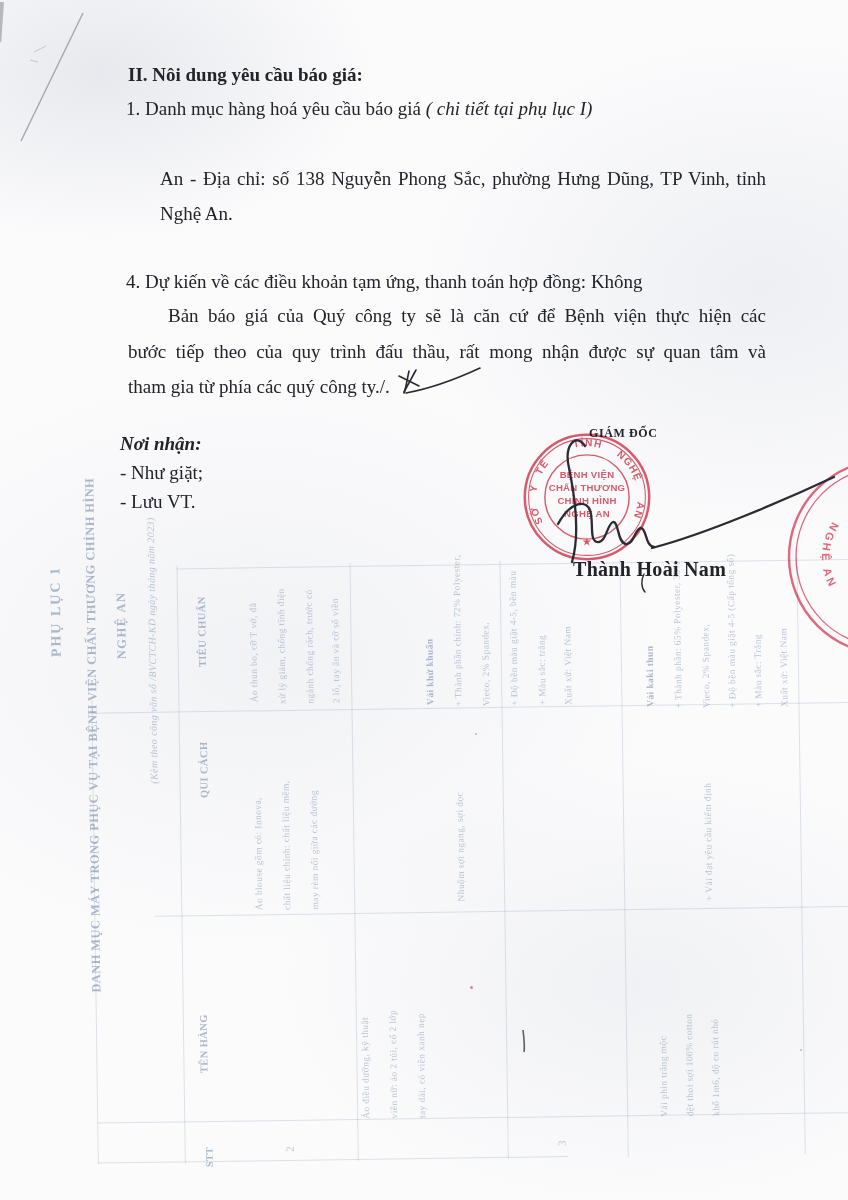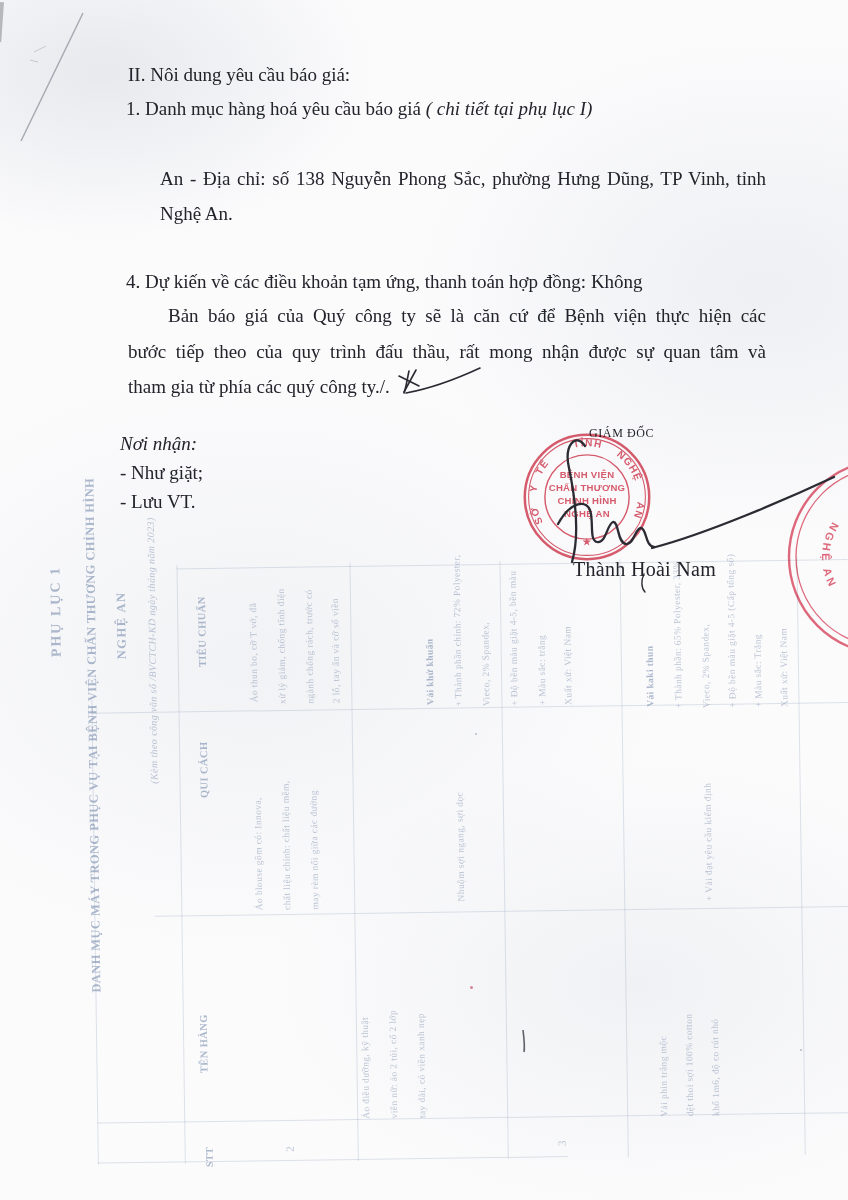--- a/index.html
+++ b/index.html
@@ -5,21 +5,21 @@
   html,body{margin:0;padding:0;background:#e8e8ea;}
   .page{position:relative;width:848px;height:1200px;overflow:hidden;
     font-family:"Liberation Serif",serif;
     background-color:#fbfbfc;
     background-image:
       radial-gradient(420px 260px at 12% 6%, rgba(208,211,220,.45), rgba(208,211,220,0) 65%),
       radial-gradient(500px 360px at 90% 24%, rgba(214,217,226,.35), rgba(214,217,226,0) 70%),
       radial-gradient(600px 420px at 30% 55%, rgba(216,219,227,.28), rgba(216,219,227,0) 70%),
       radial-gradient(520px 320px at 75% 82%, rgba(213,216,224,.28), rgba(213,216,224,0) 70%);}
   .line{position:absolute;font-size:19px;line-height:26px;color:#23232b;white-space:nowrap;z-index:3;}
-  .b{font-weight:normal}
+  .b{font-weight:bold}
   .i{font-style:italic}
   .jline{white-space:normal;text-align:justify;text-align-last:justify;}
   .small{font-size:19px;line-height:27px;}
   
   .bleed{position:absolute;left:0;top:0;width:100%;height:100%;transform:rotate(-0.8deg);z-index:1;}
   .vt{position:absolute;transform:rotate(-90deg);transform-origin:0 0;white-space:nowrap;
       color:rgba(128,146,176,.52);letter-spacing:.4px;font-family:"Liberation Serif",serif;}
   .vt.b{color:rgba(114,134,168,.58);font-weight:bold;}
   .vt.i{font-style:italic;}
   .glv,.glh{position:absolute;background:rgba(150,164,188,.30);}

